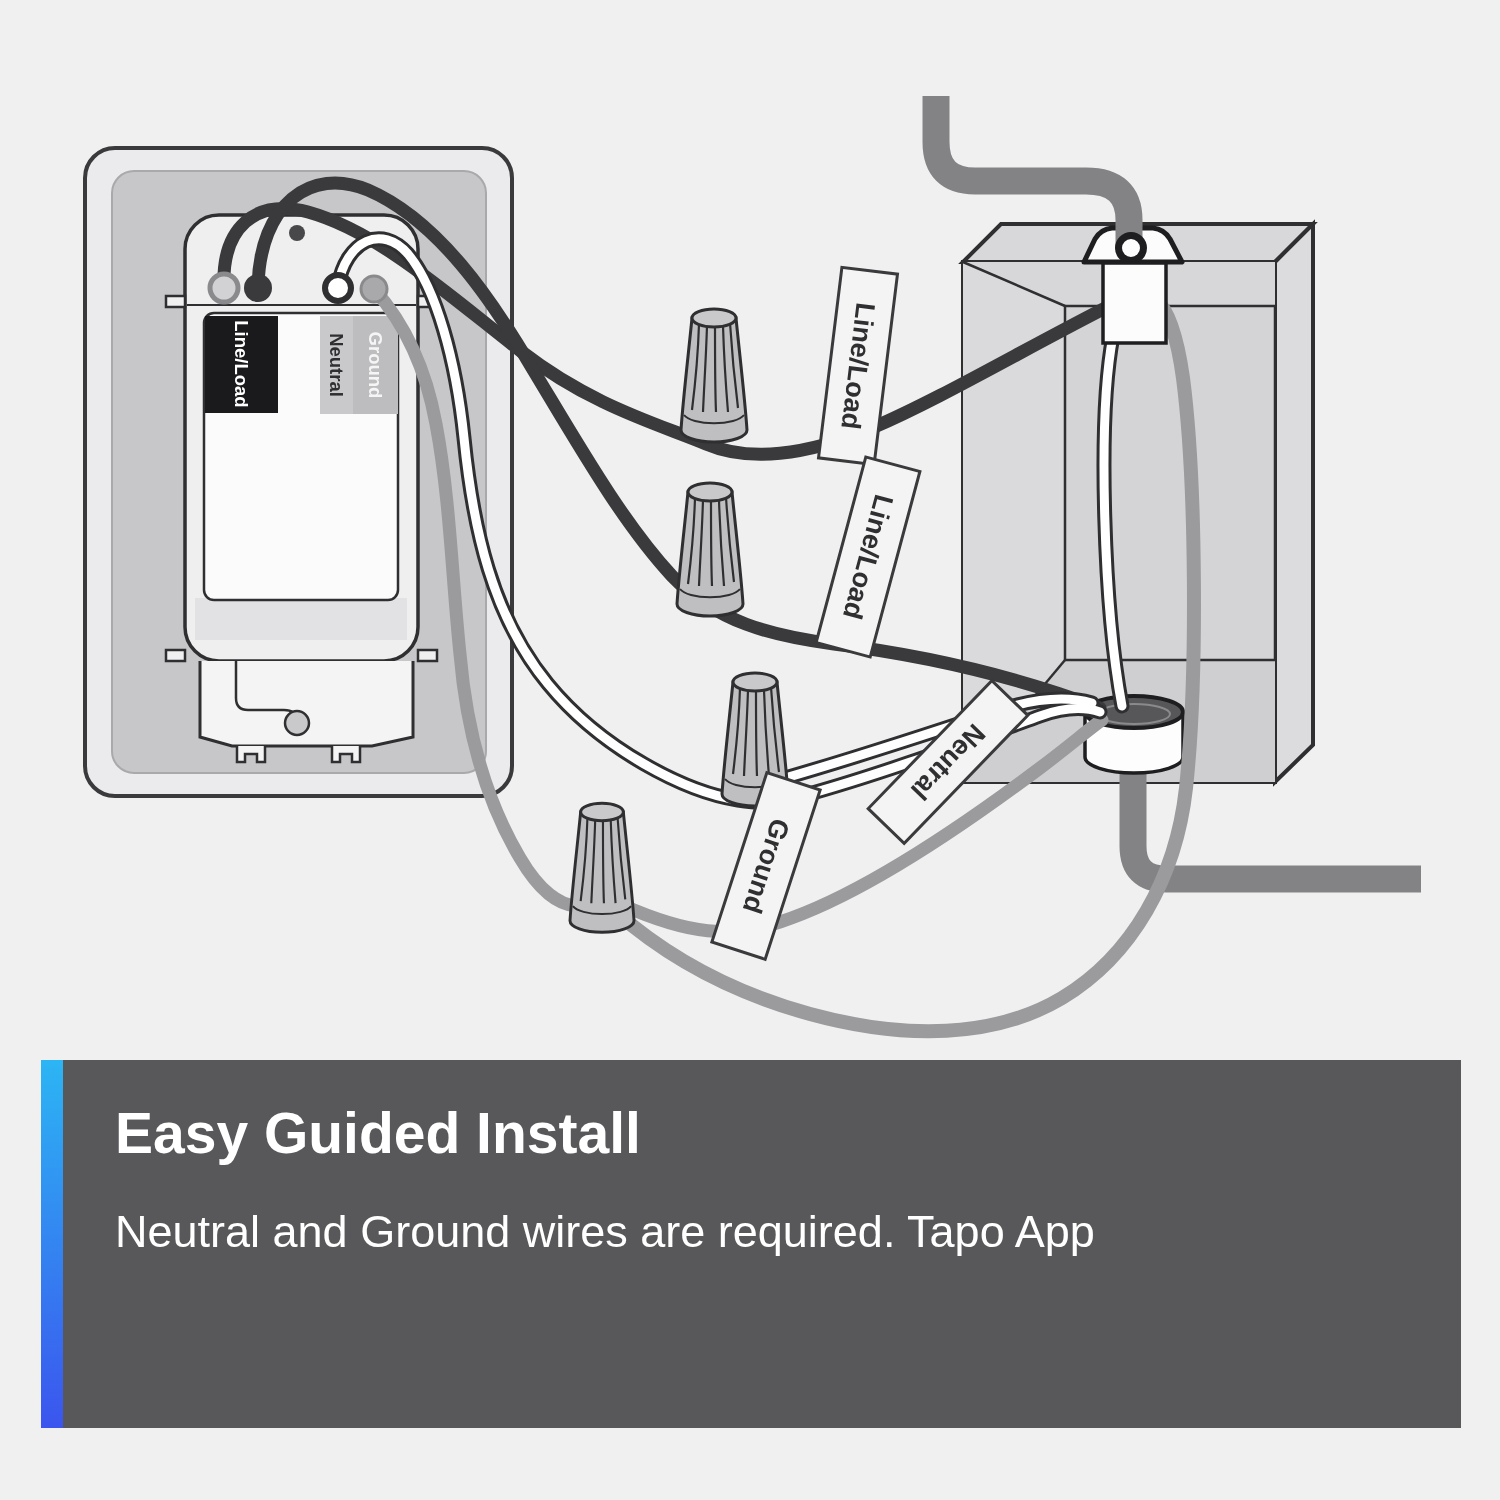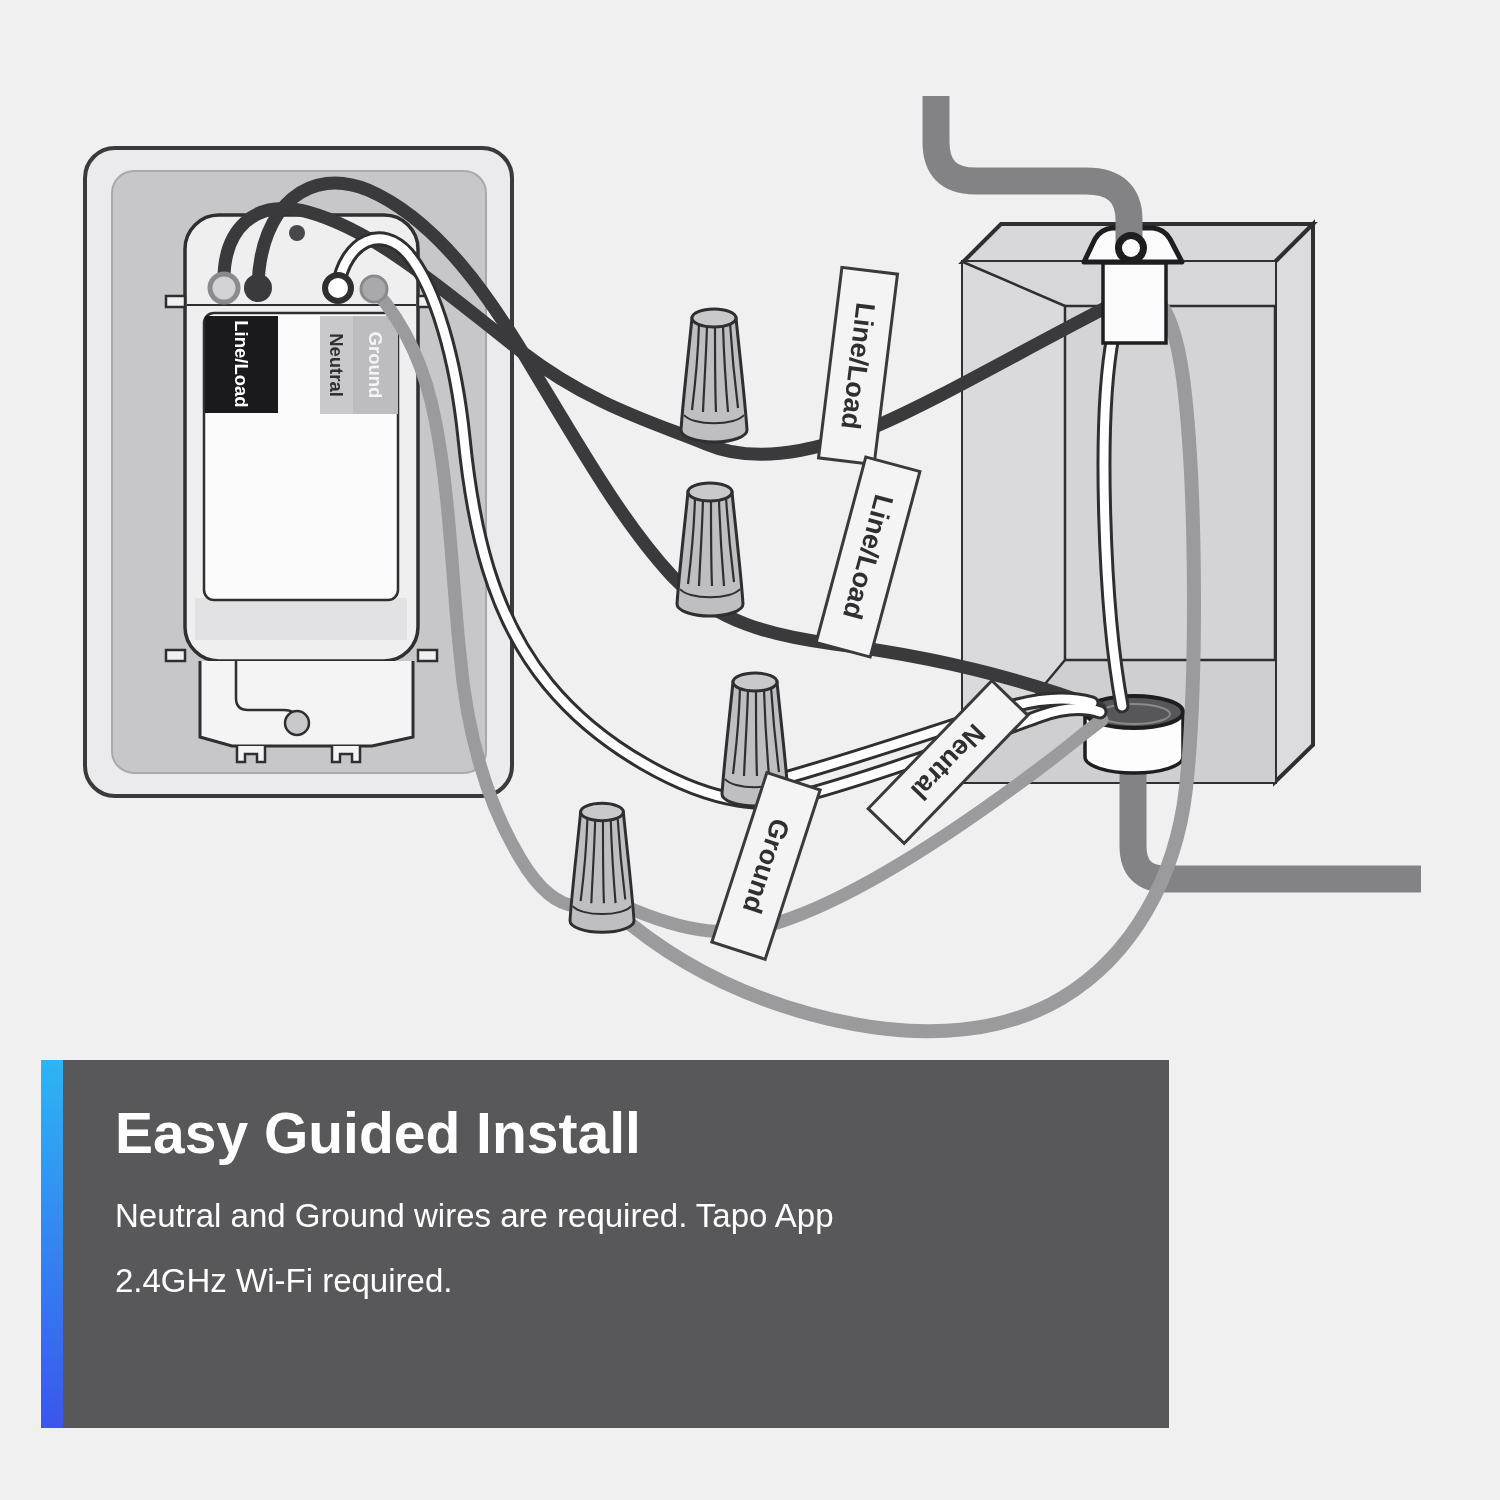--- a/index.html
+++ b/index.html
@@ -7,25 +7,25 @@
     --accent-bottom:#3B55EE;
     --panel-bg:#58585A;
     --background:#F0F0F1;
   }
   *{margin:0;padding:0;box-sizing:border-box;}
   html,body{width:1500px;height:1500px;}
   body{background:var(--background);font-family:"Liberation Sans",sans-serif;position:relative;overflow:hidden;}
   .stage{position:absolute;left:0;top:0;width:1500px;height:1500px;}
   svg{position:absolute;left:0;top:0;}
   svg text{font-family:"Liberation Sans",sans-serif;font-weight:bold;}
-  .panel{position:absolute;left:41px;top:1060px;width:1128px;height:368px;background:var(--panel-bg);display:flex;}
+  .panel{position:absolute;left:41px;top:1060px;width:1420px;height:368px;background:var(--panel-bg);display:flex;}
   .accent{width:22px;flex:0 0 22px;background:linear-gradient(180deg,var(--accent-top),var(--accent-bottom));}
   .panel-content{padding:42px 30px 0 52px;}
   .panel-title{color:#ffffff;font-size:57px;font-weight:bold;line-height:1.1;}
-  .panel-body{margin-top:18px;color:#ffffff;font-size:33px;font-weight:400;line-height:65px;}
+  .panel-body{margin-top:34px;color:#ffffff;font-size:45px;font-weight:400;line-height:65px;}
 </style>
 </head>
 <body>
 
 <div class="stage">
 
 <svg width="1500" height="1062" viewBox="0 0 1500 1062">
   <defs>
     <g id="nut-shape">
       <path d="M -22,0 C -26,40 -31,82 -33,112 A 33 12 0 0 0 33,112 C 31,82 26,40 22,0 Z" fill="#bfbfc2" stroke="#2f2f31" stroke-width="3"></path>
@@ -150,18 +150,17 @@
     <text transform="rotate(90)" text-anchor="middle" dominant-baseline="central" font-size="27" fill="#2f2f31">Ground</text>
   </g>
 </svg>
 
   <div class="panel">
     <div class="accent"></div>
     <div class="panel-content">
       <div class="panel-title">Easy Guided Install</div>
       <div class="panel-body">
         <div>Neutral and Ground wires are required. Tapo App</div>
-        <div>2.4GHz Wi-Fi required.</div>
       </div>
     </div>
   </div>
 
 </div>
 
 </body></html>

